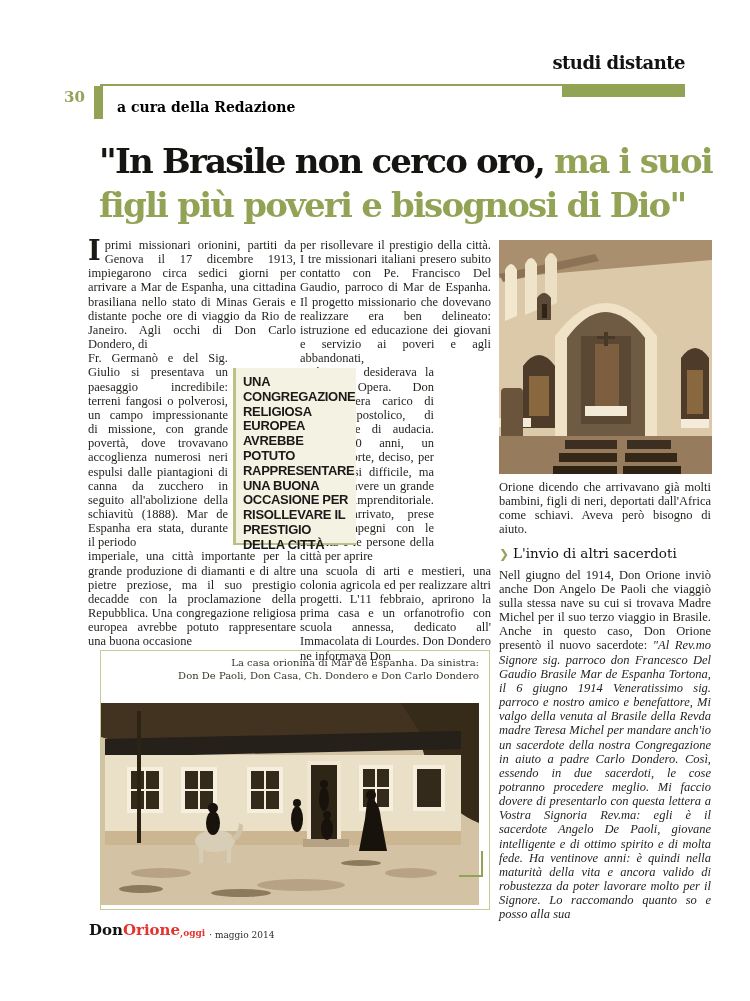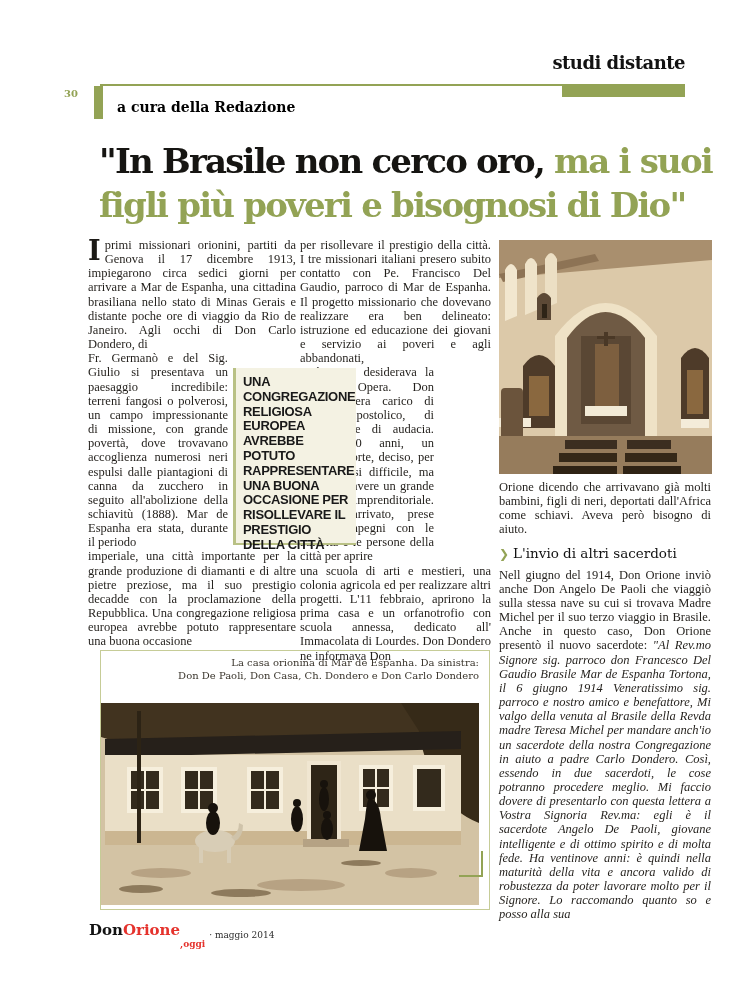--- a/index.html
+++ b/index.html
@@ -10,21 +10,21 @@
   html,body{background:#888;}
   .page{position:relative;width:750px;height:1001px;background:#ffffff;
     font-family:"Liberation Serif",serif;color:var(--ink);overflow:hidden;margin:0 auto;}
 
   
   .section-title{position:absolute;top:52px;right:65px;font-family:"DejaVu Serif",serif;
     font-weight:bold;font-size:18px;letter-spacing:-0.5px;color:#121212;}
   .header-rule{position:absolute;left:100px;top:84px;width:585px;height:2px;background:var(--accent);}
   .header-block{position:absolute;left:562px;top:84px;width:123px;height:13px;background:var(--accent);}
   .page-num{position:absolute;left:64px;top:88px;font-family:"DejaVu Serif",serif;
-    font-weight:bold;font-size:10px;color:var(--accent);}
+    font-weight:bold;font-size:15px;color:var(--accent);}
   .page-num-bar{position:absolute;left:94px;top:86px;width:9px;height:33px;background:var(--accent);}
   .byline{position:absolute;left:117px;top:99px;font-family:"DejaVu Serif",serif;
     font-weight:bold;font-size:14px;color:#000000;}
 
   
   .title{position:absolute;left:99px;top:139px;width:600px;font-family:"DejaVu Serif",serif;
     font-weight:bold;font-size:34px;letter-spacing:-1.8px;line-height:44px;}
   .title .line{display:block;white-space:nowrap;}
   .t-black{color:#161512;}
   .t-green{color:var(--accent);}
@@ -59,21 +59,21 @@
   .photo-caption{text-align:right;padding:6px 10px 2px 10px;font-family:"DejaVu Serif",serif;
     font-weight:normal;font-size:10px;line-height:12.5px;color:#39342b;}
   .house-photo{position:absolute;left:0px;top:52px;width:378px;height:202px;}
   .corner-bracket{position:absolute;left:358px;top:200px;width:24px;height:26px;
     border-right:2px solid var(--accent);border-bottom:2px solid var(--accent);}
 
   
   .footer{position:absolute;left:89px;top:920px;font-family:"DejaVu Serif",serif;}
   .f-don{font-weight:bold;font-size:15px;color:#131313;}
   .f-orione{font-weight:bold;font-size:15px;color:var(--brand-red);}
-  .f-oggi{font-weight:bold;font-size:9px;color:var(--brand-red);position:relative;top:12px;}
+  .f-oggi{font-weight:bold;font-size:9px;color:var(--brand-red);position:relative;top:1px;}
   .f-issue{font-size:9px;color:#2b2b2b;margin-left:4px;position:relative;top:3px;}
 </style>
 </head>
 <body>
 
 <div class="page">
 
   <div class="section-title">studi distante</div>
   <div class="header-rule"></div>
   <div class="header-block"></div>

